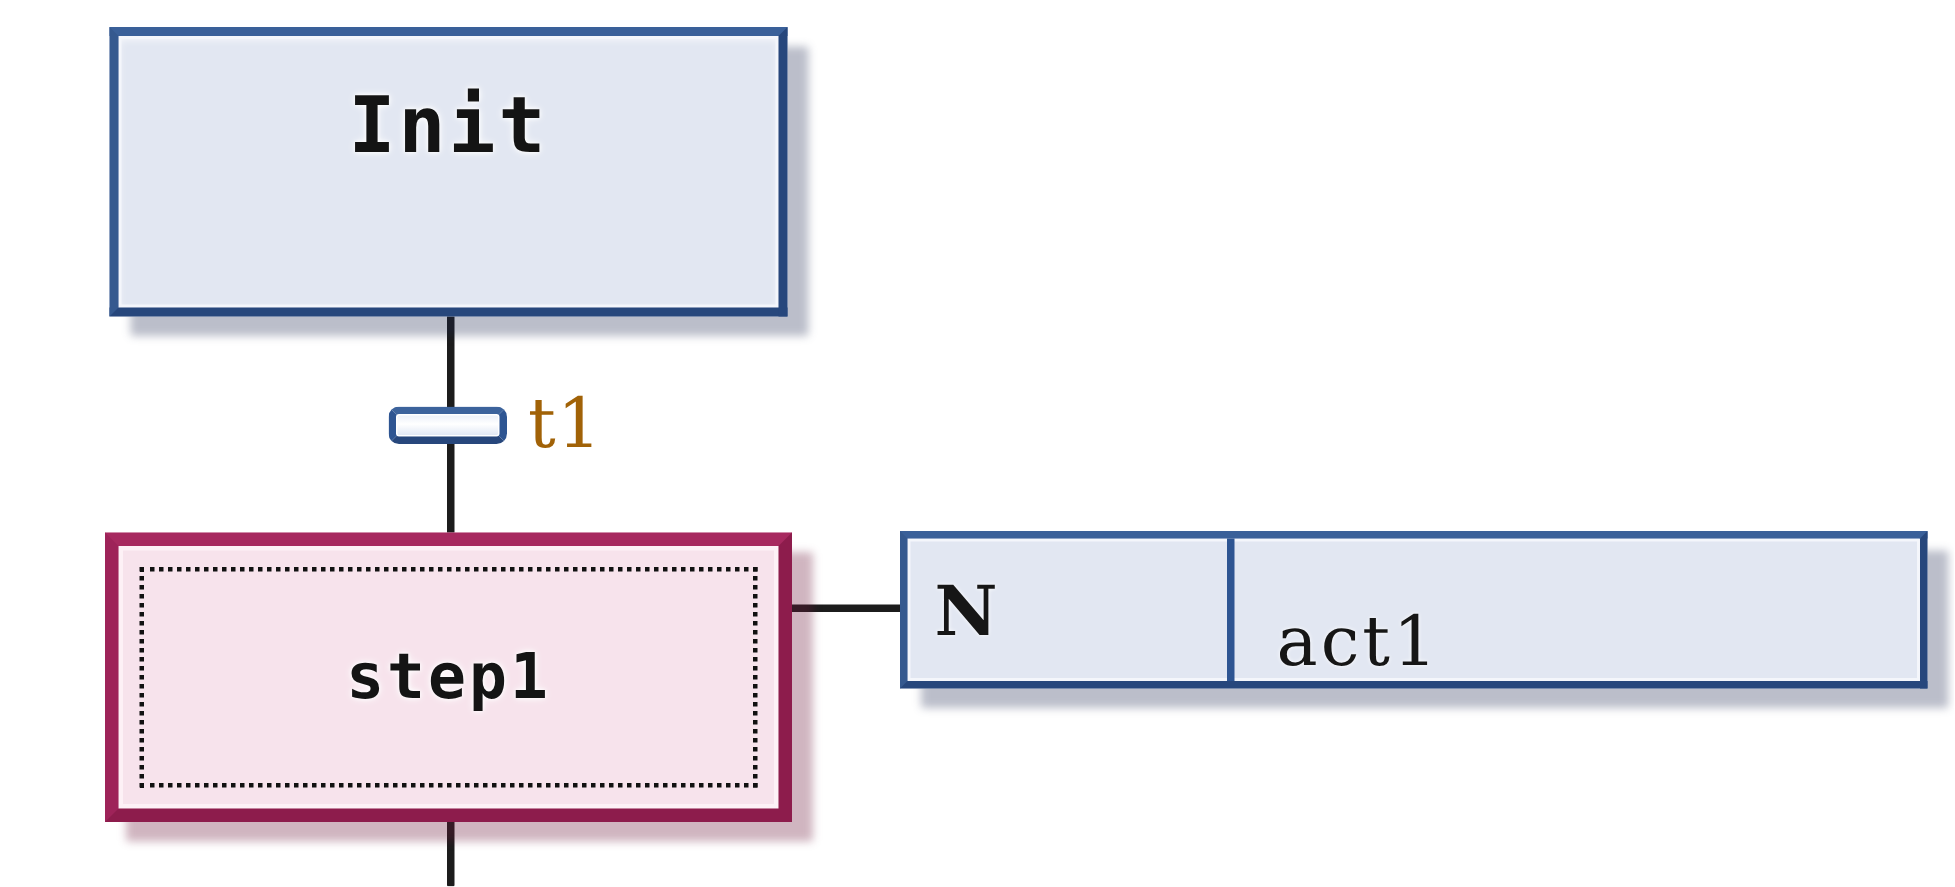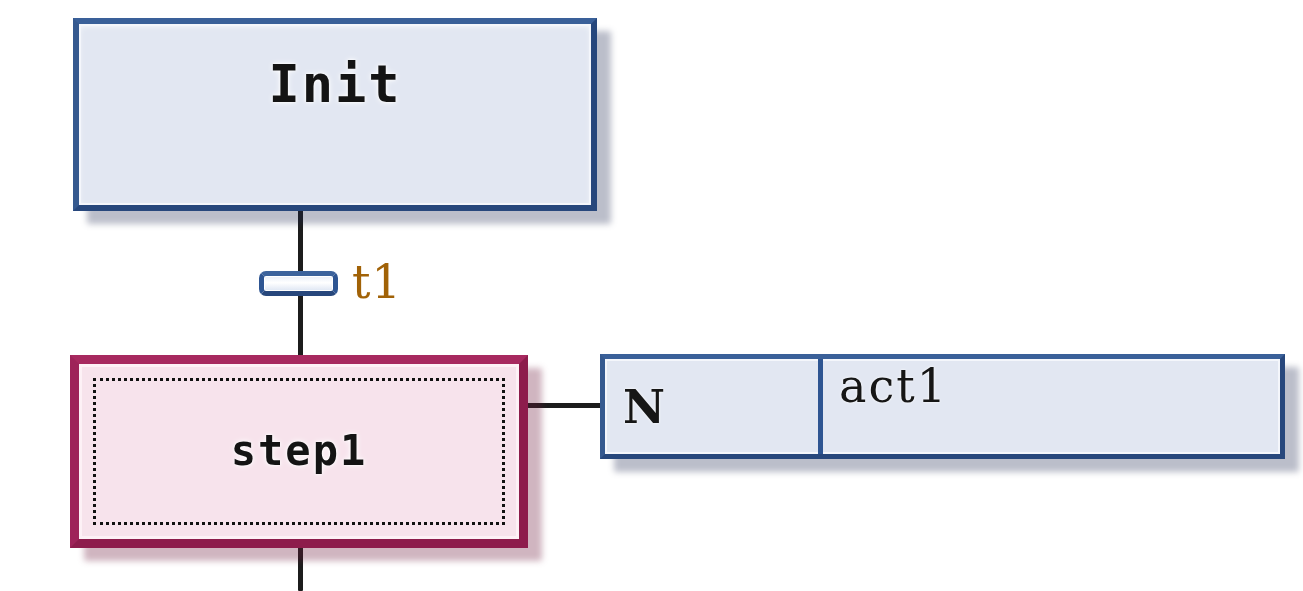--- a/index.html
+++ b/index.html
@@ -48,21 +48,21 @@
   .box3d .face {
     position: absolute;
     inset: 0;
     box-sizing: border-box;
   }
 
   
   #init-step {
     left: 73px;
     top: 18px;
-    width: 524px;
+    width: 452px;
     height: 193px;
   }
   #init-step .face {
     background: #e2e7f2;
     border: 6px solid #2e5592;
     border-top-color: #3a6099;
     border-left-color: #35598f;
     border-right-color: #27477c;
     border-bottom-color: #27477c;
     box-shadow: inset 0 0 0 2px #f4f6fb,
@@ -172,22 +172,22 @@
     width: 218px;
     border-right: 5px solid #2e5592;
     display: flex;
     align-items: center;
     padding-left: 18px;
   }
   #action-name-cell {
     box-sizing: border-box;
     flex: 1 1 auto;
     display: flex;
-    align-items: flex-start;
-    padding-left: 16px;
+    align-items: flex-end;
+    padding-left: 28px;
   }
   .action-text {
     font-size: 46px;
     color: #161616;
     font-family: "DejaVu Serif", "Liberation Serif", serif;
     letter-spacing: 2px;
     text-shadow: 0 0 3px #ffffff;
   }
   .action-text.qualifier {
     font-weight: bold;

